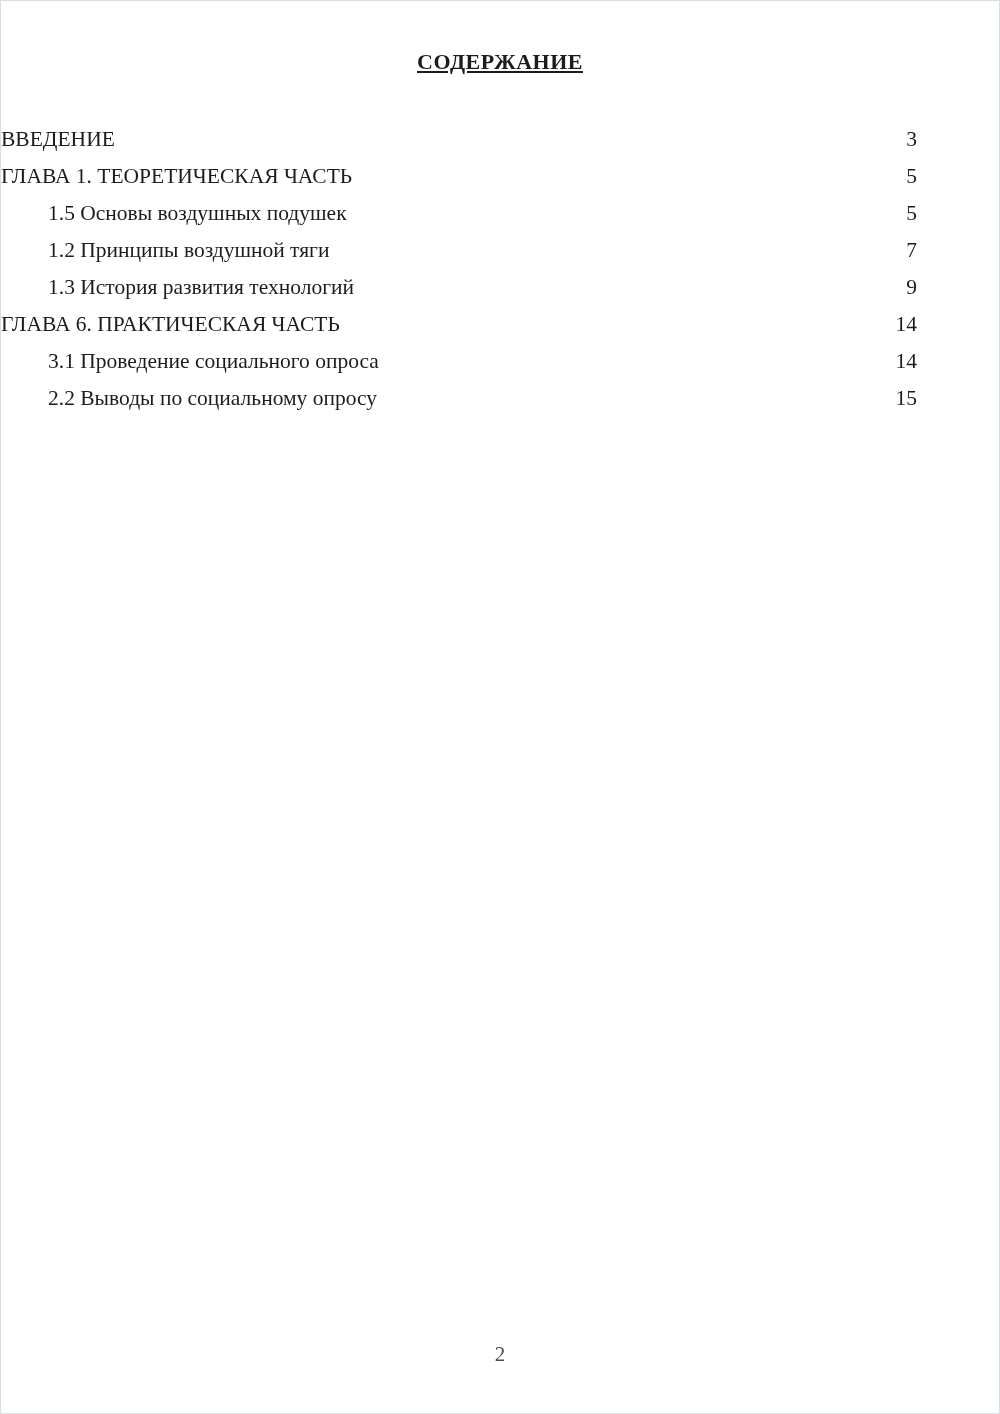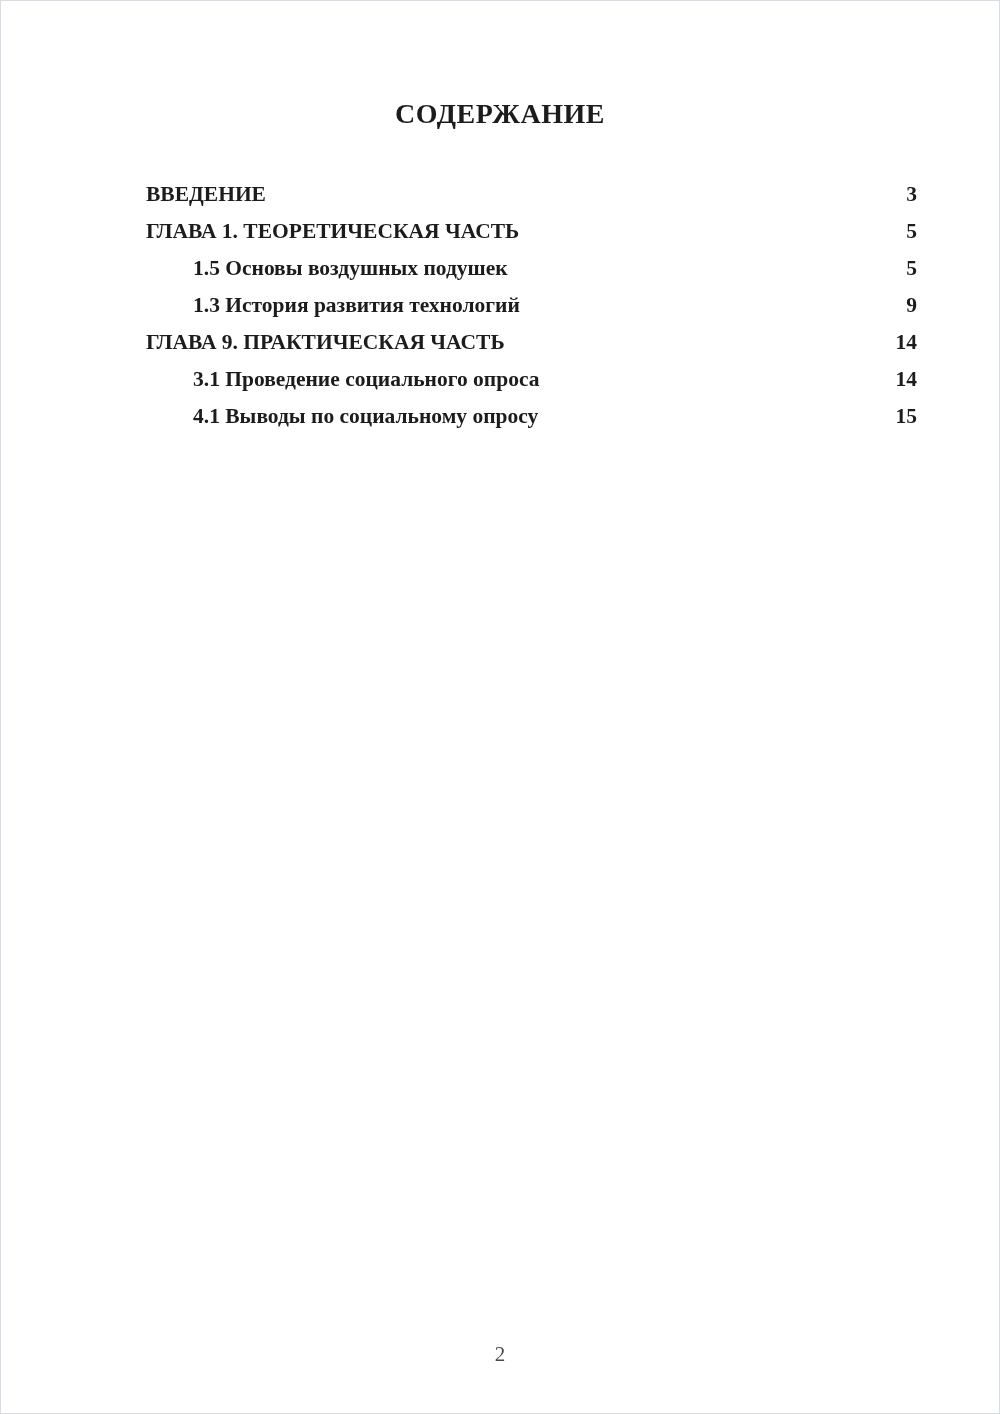--- a/index.html
+++ b/index.html
@@ -14,32 +14,31 @@
     margin: 0 auto;
     background: #ffffff;
     border: 1px solid #d9dce0;
     box-sizing: content-box;
     font-family: "Liberation Serif", "DejaVu Serif", serif;
     color: #1c1c1c;
     overflow: hidden;
   }
   .doc-title {
     margin: 0;
-    padding-top: 97px;
+    padding-top: 48px;
     text-align: center;
-    font-size: 28px;
+    font-size: 22px;
     font-weight: bold;
     letter-spacing: 0.5px;
     color: #1c1c1c;
+    text-decoration: underline;
   }
   .toc {
     margin-top: 46px;
-    margin-left: 145px;
     margin-right: 82px; 
-    font-weight: bold;
   }
   .toc-row {
     display: flex;
     justify-content: space-between;
     align-items: baseline;
     font-size: 21.5px;
     line-height: 37px;
     white-space: nowrap;
   }
   .toc-row.indent .toc-label {
@@ -78,32 +77,36 @@
       </div>
       <div class="toc-row">
         <span class="toc-label">ГЛАВА 1. ТЕОРЕТИЧЕСКАЯ ЧАСТЬ</span>
         <span class="toc-page">5</span>
       </div>
       <div class="toc-row indent">
         <span class="toc-label">1.5 Основы воздушных подушек</span>
         <span class="toc-page">5</span>
       </div>
       <div class="toc-row indent">
+        <span class="toc-label">1.2 Принципы воздушной тяги</span>
+        <span class="toc-page">7</span>
+      </div>
+      <div class="toc-row indent">
         <span class="toc-label">1.3 История развития технологий</span>
         <span class="toc-page">9</span>
       </div>
       <div class="toc-row">
-        <span class="toc-label">ГЛАВА 9. ПРАКТИЧЕСКАЯ ЧАСТЬ</span>
+        <span class="toc-label">ГЛАВА 6. ПРАКТИЧЕСКАЯ ЧАСТЬ</span>
         <span class="toc-page">14</span>
       </div>
       <div class="toc-row indent">
         <span class="toc-label">3.1 Проведение социального опроса</span>
         <span class="toc-page">14</span>
       </div>
       <div class="toc-row indent">
-        <span class="toc-label">4.1 Выводы по социальному опросу</span>
+        <span class="toc-label">2.2 Выводы по социальному опросу</span>
         <span class="toc-page">15</span>
       </div>
     </div>
 
   <div class="page-footer">2</div>
 
 </div>
 
 </body></html>

